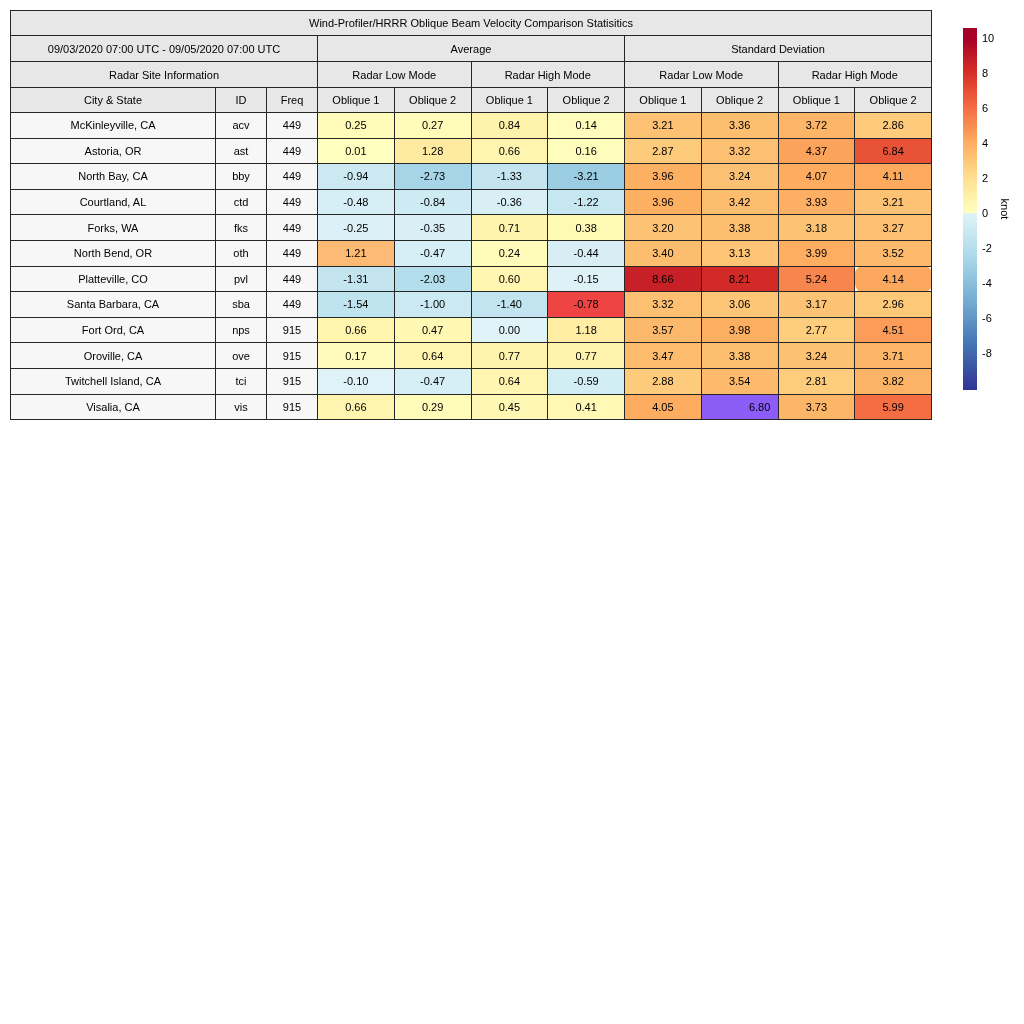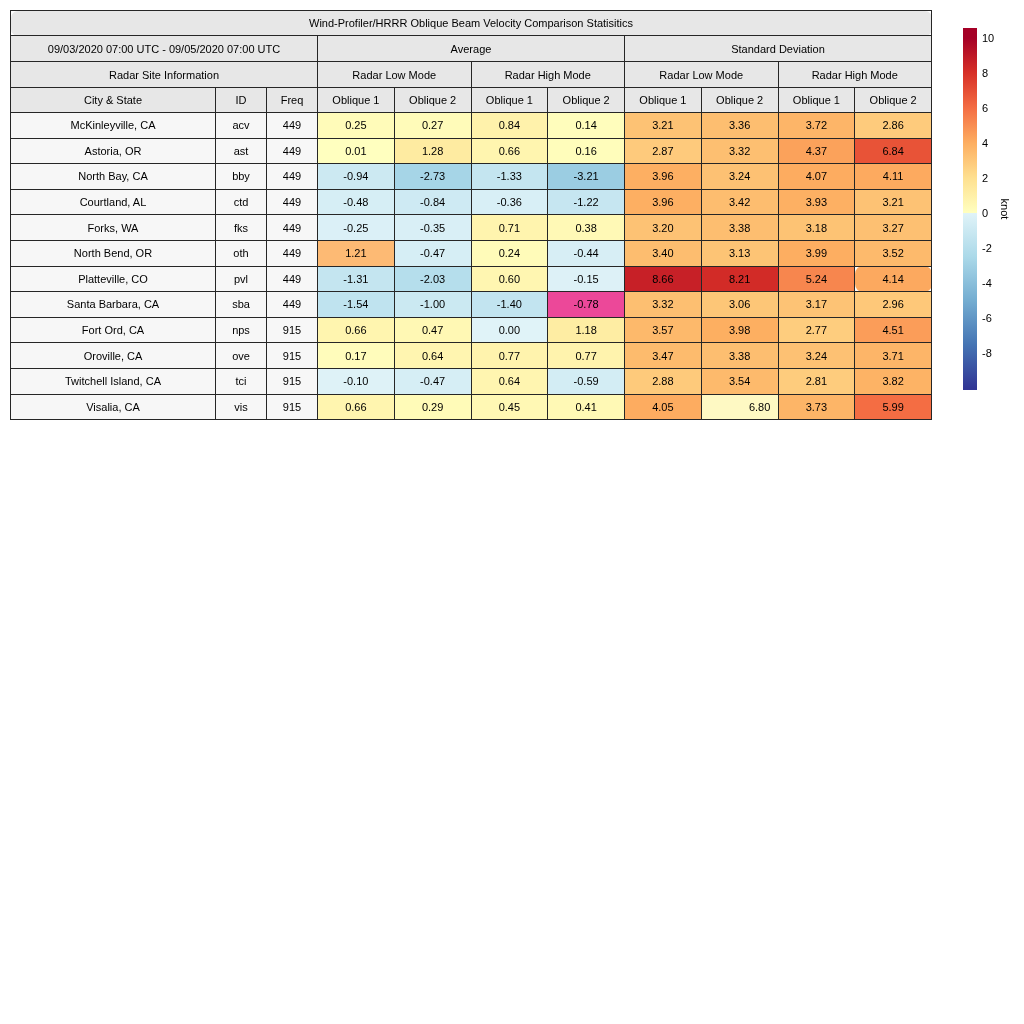--- a/index.html
+++ b/index.html
@@ -11,21 +11,21 @@
     position:absolute; left:10px; top:10px;
     border-collapse:collapse; table-layout:fixed;
     border:1.5px solid #262626;
   }
   table.stats th, table.stats td {
     border:1px solid #262626;
     font-size:11px; font-weight:normal; text-align:center; vertical-align:middle;
     padding:0; overflow:hidden; white-space:nowrap;
   }
   table.stats thead th { background:#e7e7e7; }
-  tr.title-row th { height:24px;border-radius:7px; }
+  tr.title-row th { height:24px; }
   tr.group-row th { height:25px; }
   tr.mode-row th  { height:25px; }
   tr.col-row th   { height:24px; }
   tbody tr td { height:24.6px; }
   td.label-cell { background:#f7f7f7; }
   td.value-cell { color:#000; }
 
   .colorbar { position:absolute; left:963px; top:28px; width:62px; height:362px; }
   .cbar-gradient { position:absolute; left:0; top:0; width:13.5px; height:362px; }
   .cbar-tick {
@@ -178,21 +178,21 @@
           <td class="value-cell" style="background: rgb(247, 134, 78);">5.24</td>
           <td class="value-cell" style="background: rgb(252, 169, 95); border-radius: 8px;">4.14</td>
         </tr>
         <tr>
           <td class="label-cell">Santa Barbara, CA</td>
           <td class="label-cell">sba</td>
           <td class="label-cell">449</td>
           <td class="value-cell" style="background: rgb(191, 227, 239);">-1.54</td>
           <td class="value-cell" style="background: rgb(203, 233, 242);">-1.00</td>
           <td class="value-cell" style="background: rgb(194, 228, 240);">-1.40</td>
-          <td class="value-cell" style="background: #ec4899;">-0.78</td>
+          <td class="value-cell" style="background: #ef4444;">-0.78</td>
           <td class="value-cell" style="background: rgb(253, 191, 113);">3.32</td>
           <td class="value-cell" style="background: rgb(253, 198, 119); margin-top: 20px;">3.06</td>
           <td class="value-cell" style="background: rgb(253, 195, 117);">3.17</td>
           <td class="value-cell" style="background: rgb(254, 200, 121);">2.96</td>
         </tr>
         <tr>
           <td class="label-cell">Fort Ord, CA</td>
           <td class="label-cell">nps</td>
           <td class="label-cell">915</td>
           <td class="value-cell" style="background: rgb(255, 245, 175);">0.66</td>
@@ -232,21 +232,21 @@
         </tr>
         <tr>
           <td class="label-cell">Visalia, CA</td>
           <td class="label-cell">vis</td>
           <td class="label-cell">915</td>
           <td class="value-cell" style="background: rgb(255, 245, 175);">0.66</td>
           <td class="value-cell" style="background: rgb(255, 251, 184);">0.29</td>
           <td class="value-cell" style="background: rgb(255, 248, 180);">0.45</td>
           <td class="value-cell" style="background: rgb(255, 249, 181);">0.41</td>
           <td class="value-cell" style="background: rgb(253, 172, 96);">4.05</td>
-          <td class="value-cell" style="background: #fef9c3; padding-left: 40px;">6.80</td>
+          <td class="value-cell" style="background: #8b5cf6; padding-left: 40px;">6.80</td>
           <td class="value-cell" style="background: rgb(253, 181, 103);">3.73</td>
           <td class="value-cell" style="background: rgb(244, 109, 67);">5.99</td>
         </tr>
       </tbody>
   </table>
 
   <div class="colorbar">
     <div class="cbar-gradient" id="cbar-gradient" style="background: linear-gradient(rgb(165, 0, 38) 2.76%, rgb(215, 48, 39) 12.43%, rgb(244, 109, 67) 22.1%, rgb(253, 174, 97) 31.77%, rgb(254, 224, 144) 41.44%, rgb(255, 255, 191) 51.1%, rgb(224, 243, 248) 51.1%, rgb(171, 217, 233) 63.19%, rgb(116, 173, 209) 75.28%, rgb(69, 117, 180) 87.36%, rgb(49, 54, 149) 99.45%);"></div>
     <div id="cbar-ticks">
         <span class="cbar-tick" style="top: 10px;">10</span>

